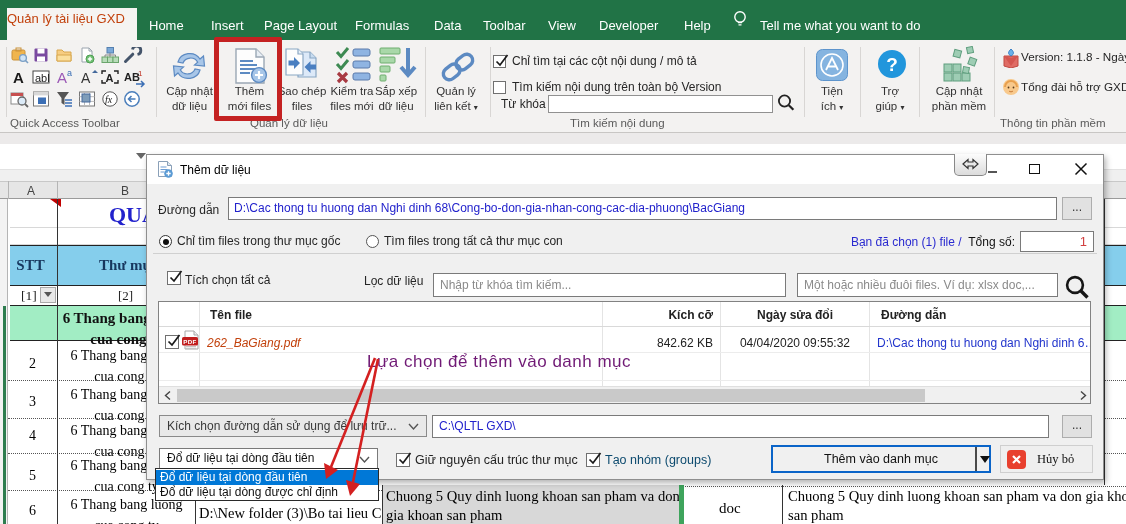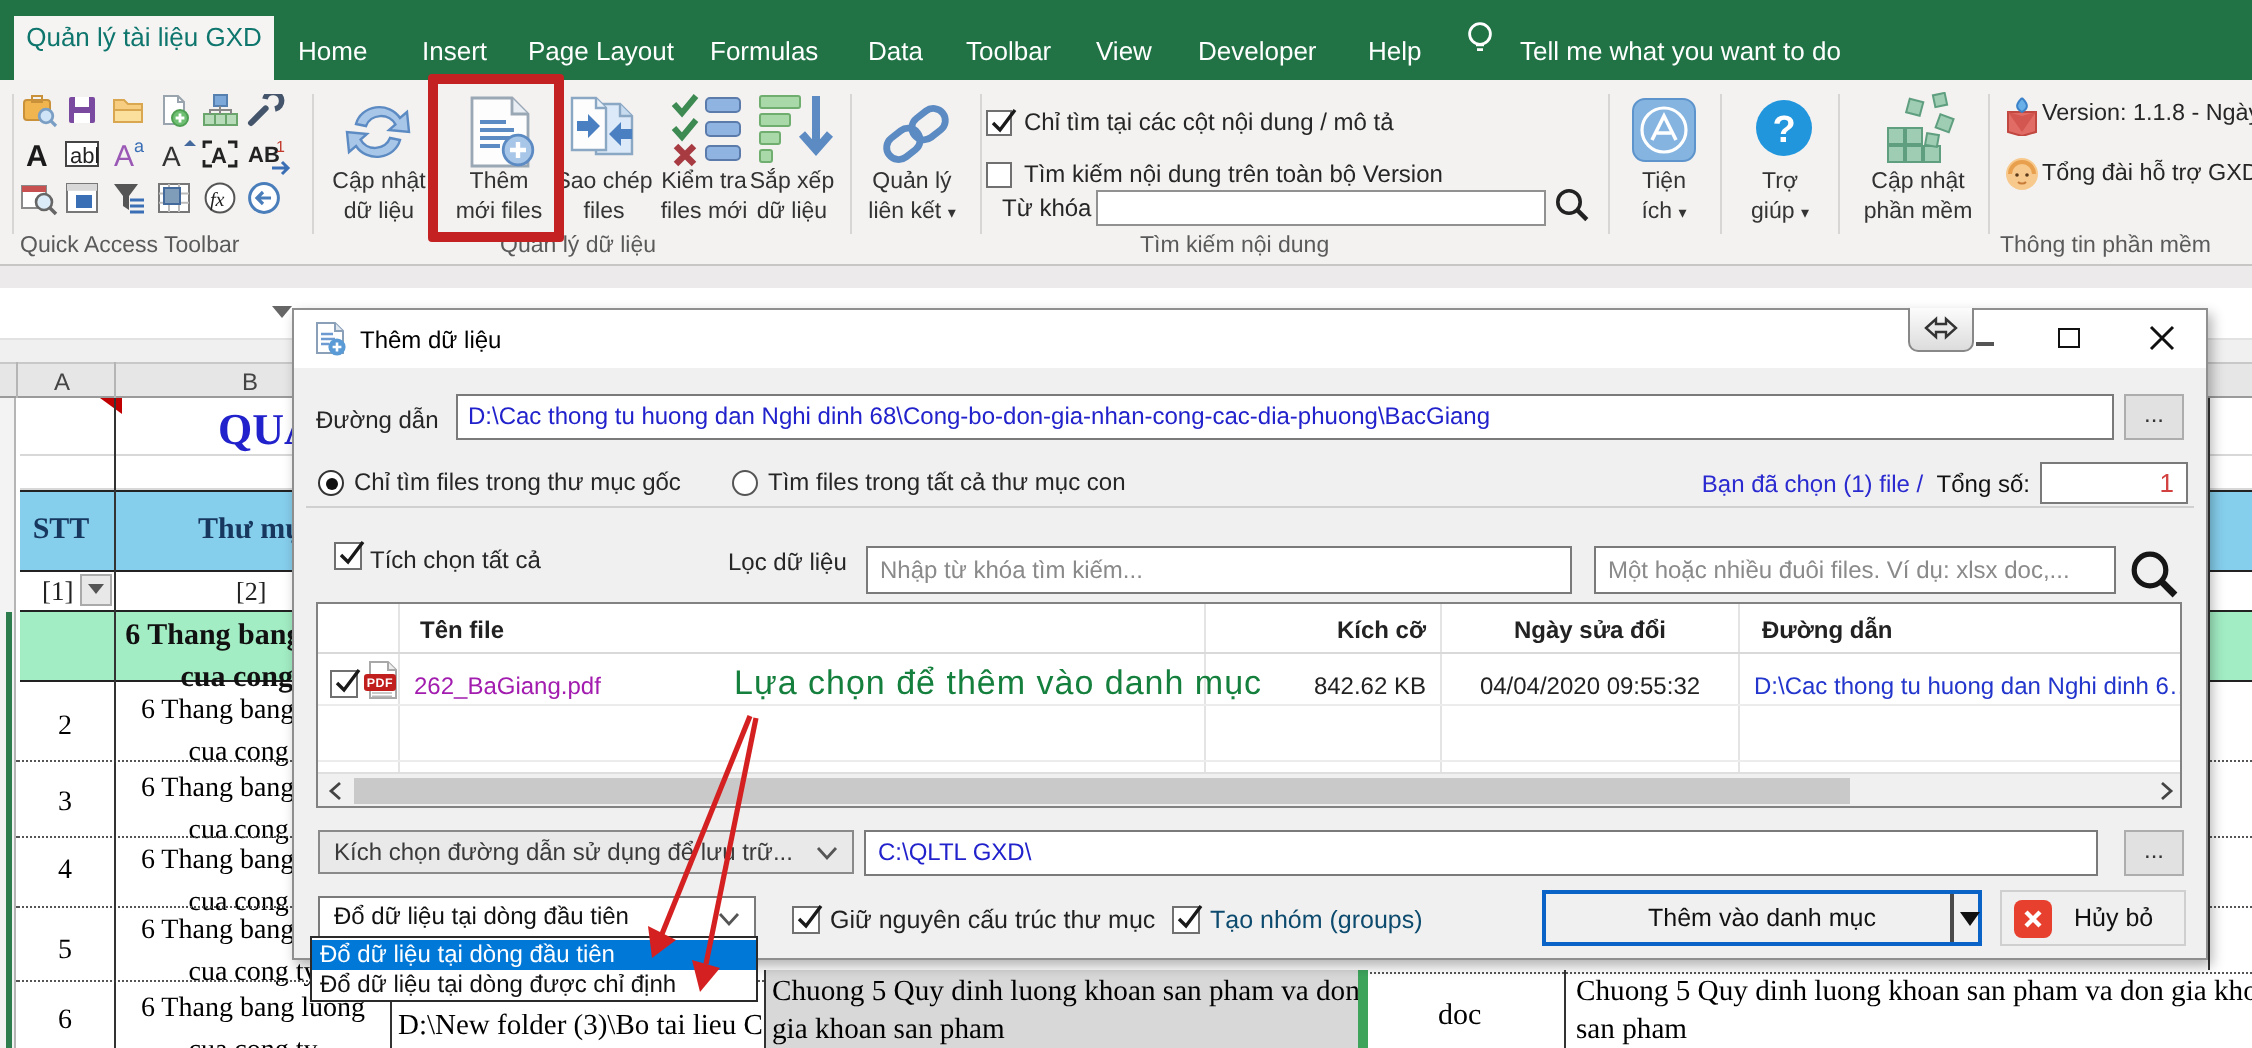--- a/index.html
+++ b/index.html
@@ -13,21 +13,21 @@
 .ribtxt{position:absolute;font-size:11.5px;color:#333;text-align:center;line-height:14.5px;}
 .tb{position:absolute;background:#fff;border:1px solid #7a7a7a;box-sizing:border-box;font-size:12px;}
 .serif{font-family:"Liberation Serif",serif;}
 </style>
 </head>
 <body>
 <div id="stage">
 
 <div class="abs" style="left:0;top:0;width:1126px;height:40px;background:#217346;"></div>
 <div class="abs" style="left:7px;top:8px;width:130px;height:32px;background:#f5f4f2;"></div>
-<div class="abs" style="left:7px;top:11px;width:130px;text-align:center;color:#0f766e;font-size:13px;">Quản lý tài liệu GXD</div>
+<div class="abs" style="left:7px;top:11px;width:130px;color:#c2410c;font-size:13px;">Quản lý tài liệu GXD</div>
 <div class="abs" style="top:0;width:1126px;height:40px;color:#fff;font-size:13px;">
   <span class="abs" style="left:149px;top:18px;">Home</span>
   <span class="abs" style="left:211px;top:18px;">Insert</span>
   <span class="abs" style="left:264px;top:18px;">Page Layout</span>
   <span class="abs" style="left:355px;top:18px;">Formulas</span>
   <span class="abs" style="left:434px;top:18px;">Data</span>
   <span class="abs" style="left:483px;top:18px;">Toolbar</span>
   <span class="abs" style="left:548px;top:18px;">View</span>
   <span class="abs" style="left:599px;top:18px;">Developer</span>
   <span class="abs" style="left:684px;top:18px;">Help</span>
@@ -404,21 +404,21 @@
             <path d="M2.5 8.5 L6 12 L13.5 2" fill="none" stroke="#1a1a1a" stroke-width="1.7"></path>
           </svg>
         </div>
     <svg class="abs" style="left:22px;top:28px;" width="20" height="20" viewBox="0 0 20 20">
       <path d="M4 1 h9 l4 4 v14 h-13 z" fill="#fff" stroke="#a8a8a8" stroke-width="1"></path>
       <path d="M13 1 v4 h4" fill="#eee" stroke="#a8a8a8" stroke-width="1"></path>
       <path d="M5 16.5 h10 M5 18.2 h10" stroke="#b8b8b8" stroke-width="0.8"></path>
       <rect x="1" y="7" width="16" height="8.5" rx="1.6" fill="#c11e1e"></rect>
       <text x="9" y="13.6" font-size="6.2" font-weight="bold" fill="#fff" text-anchor="middle" font-family="Liberation Sans" letter-spacing="0.3">PDF</text>
     </svg>
-    <div class="abs" style="left:48px;top:34px;font-size:12px;color:#a21caf;">262_BaGiang.pdf</div>
+    <div class="abs" style="left:48px;top:34px;font-size:12px;color:#c2410c;font-style:italic;">262_BaGiang.pdf</div>
     <div class="abs" style="left:454px;top:34px;width:100px;font-size:12px;color:#222;text-align:right;">842.62 KB</div>
     <div class="abs" style="left:562px;top:34px;width:148px;font-size:12px;color:#222;text-align:center;">04/04/2020 09:55:32</div>
     <div class="abs" style="left:718px;top:34px;font-size:12px;color:#2235cc;white-space:nowrap;">D:\Cac thong tu huong dan Nghi dinh 6…</div>
 
     <div class="abs" style="left:0;top:84px;width:933px;height:18px;background:#f0f0f0;border-top:1px solid #dfdfdf;"></div>
     <svg class="abs" style="left:4px;top:88px;" width="10" height="11" viewBox="0 0 10 11">
           <path d="M7 1.5 L2.5 5.5 L7 9.5" fill="none" stroke="#444" stroke-width="1.4"></path>
         </svg>
     <svg class="abs" style="left:919px;top:88px;" width="10" height="11" viewBox="0 0 10 11">
           <path d="M3 1.5 L7.5 5.5 L3 9.5" fill="none" stroke="#444" stroke-width="1.4"></path>
@@ -449,37 +449,37 @@
         <svg width="16" height="16" viewBox="0 0 16 16" style="position:absolute;left:0px;top:-3px;">
           <path d="M2.5 8.5 L6 12 L13.5 2" fill="none" stroke="#1a1a1a" stroke-width="1.7"></path>
         </svg>
       </div>
   <div class="abs" style="left:458px;top:298px;font-size:12.5px;color:#0c4a6e;">Tạo nhóm (groups)</div>
   <div class="abs" style="left:624px;top:290px;width:220px;height:28px;background:#f0f0f0;border:2px solid #0a64c8;box-sizing:border-box;">
     <div class="abs" style="left:0;top:0;width:216px;height:24px;text-align:center;line-height:24px;font-size:12.5px;color:#111;">Thêm vào danh mục</div>
     <div class="abs" style="left:202px;top:0;width:1.5px;height:24px;background:#4a4a4a;"></div>
     <div class="abs" style="left:207px;top:9px;width:0;height:0;border:5px solid transparent;border-top:7px solid #111;"></div>
   </div>
-  <div class="abs" style="left:853px;top:290px;width:93px;height:28px;background:#efefef;border:1px solid #cfcfcf;box-sizing:border-box;">
+  <div class="abs" style="left:853px;top:290px;width:93px;height:28px;background:#efefef;border:1px solid #cfcfcf;box-sizing:border-box;font-family:Liberation Serif, serif;">
     <div class="abs" style="left:6px;top:4px;width:19px;height:19px;background:#e8402e;border-radius:4px;"></div>
     <svg class="abs" style="left:10px;top:8px;" width="11" height="11" viewBox="0 0 11 11">
           <path d="M2 2 L9 9 M9 2 L2 9" stroke="#fff" stroke-width="2.2"></path>
         </svg>
     <div class="abs" style="left:36px;top:6px;font-size:12.5px;color:#111;">Hủy bỏ</div>
   </div>
 </div>
 
 <div class="abs" style="left:155px;top:468px;width:224px;height:33px;background:#fff;border:1px solid #2a2a2a;box-sizing:border-box;z-index:5;">
   <div class="abs" style="left:0;top:1px;width:222px;height:15px;background:#0078d7;color:#fff;font-size:12px;line-height:15px;padding-left:4px;box-sizing:border-box;">Đổ dữ liệu tại dòng đầu tiên</div>
   <div class="abs" style="left:0;top:16px;width:222px;height:15px;background:#fff;color:#111;font-size:12px;line-height:15px;padding-left:4px;box-sizing:border-box;">Đổ dữ liệu tại dòng được chỉ định</div>
 </div>
 
 <div id="annot">
   <div class="abs" style="left:214px;top:37px;width:68px;height:84px;border:5px solid #c42222;border-radius:2px;z-index:10;box-sizing:border-box;"></div>
-  <div class="abs" style="left:367px;top:332px;font-size:17px;color:#15803d;letter-spacing:0.5px;z-index:10;white-space:nowrap;">Lựa chọn để thêm vào danh mục</div>
+  <div class="abs" style="left:367px;top:352px;font-size:17px;color:#701a75;letter-spacing:0.5px;z-index:10;white-space:nowrap;">Lựa chọn để thêm vào danh mục</div>
   <svg class="abs" style="left:300px;top:352px;z-index:11;" width="120" height="152" viewBox="0 0 120 152">
     <path d="M75 6 L31 115" stroke="#d42020" stroke-width="2.6" fill="none"></path>
     <polygon points="26,127 24,111 38,118" fill="#d42020"></polygon>
     <path d="M78 7 L53 130" stroke="#d42020" stroke-width="2.6" fill="none"></path>
     <polygon points="50,144 46,128 60,132" fill="#d42020"></polygon>
   </svg>
 </div>
 
 </div>
 

